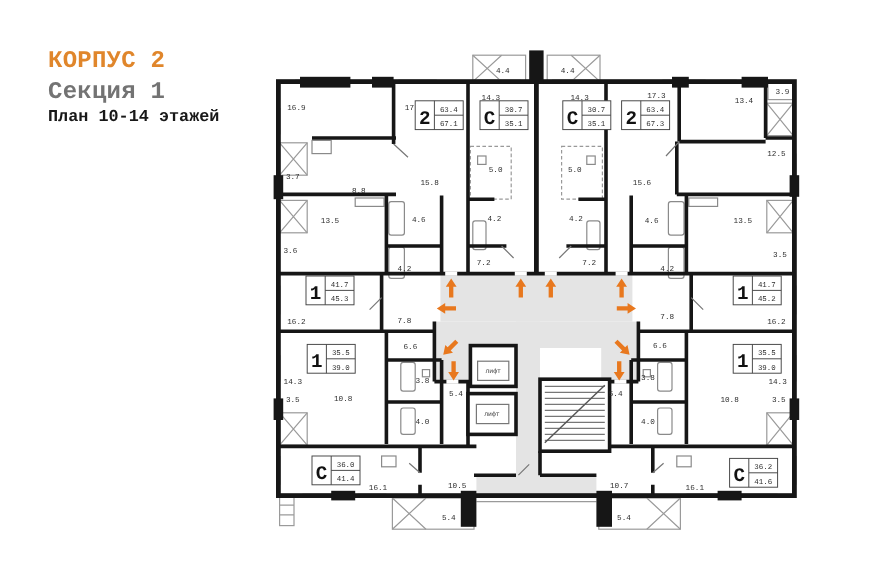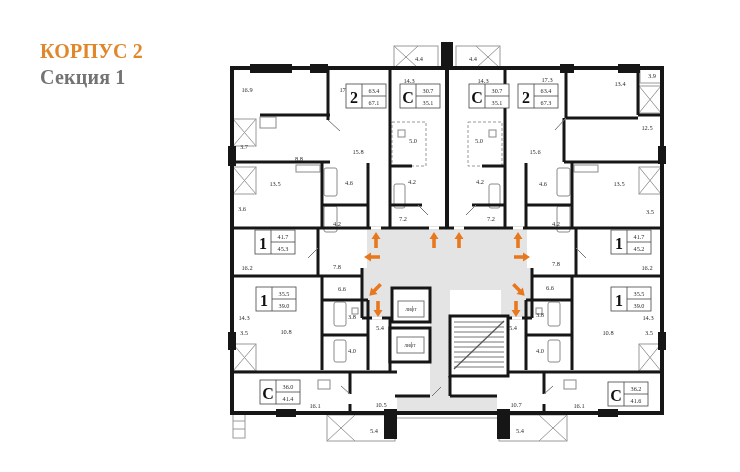--- a/index.html
+++ b/index.html
@@ -1,32 +1,33 @@
 <!DOCTYPE html>
 <html><head>
 <meta charset="utf-8">
 <style>
   html,body{margin:0;padding:0;background:#ffffff;}
   #stage{position:relative;width:740px;height:472px;background:#ffffff;overflow:hidden;
-         font-family:Liberation Serif, serif;}
+         font-family:Liberation Mono, monospace;}
   .title1{position:absolute;left:40px;top:40px;font-size:20px;font-weight:bold;color:#E0862B;letter-spacing:.2px;}
   .title2{position:absolute;left:40px;top:66px;font-size:20px;font-weight:bold;color:#737373;letter-spacing:.2px;}
   .title3{position:absolute;left:40px;top:90px;font-size:14px;font-weight:bold;color:#181818;}
   svg{position:absolute;left:0;top:0;}
   .rl{font-size:6.4px;fill:#2e2e2e;text-anchor:middle;}
   .aptchar{font-size:16px;font-weight:bold;fill:#111;text-anchor:middle;}
   .aptval{font-size:6.2px;fill:#2e2e2e;text-anchor:middle;}
   .lift{font-size:5.4px;fill:#444;text-anchor:middle;}
 </style>
 </head>
 <body>
 
 <div id="stage">
   <div class="title1">КОРПУС 2</div>
   <div class="title2">Секция 1</div>
+  <div class="title3">План 10-14 этажей</div>
 
   <svg width="740" height="472" viewBox="0 0 740 472">
     <defs>
       <g id="arrow">
           <polygon points="0,-8 4.5,-1 1.8,-1 1.8,8 -1.8,8 -1.8,-1 -4.5,-1"></polygon>
         </g>
     </defs>
 
     <g fill="#e4e4e4">
       <rect x="367" y="229" width="160" height="39"></rect>

